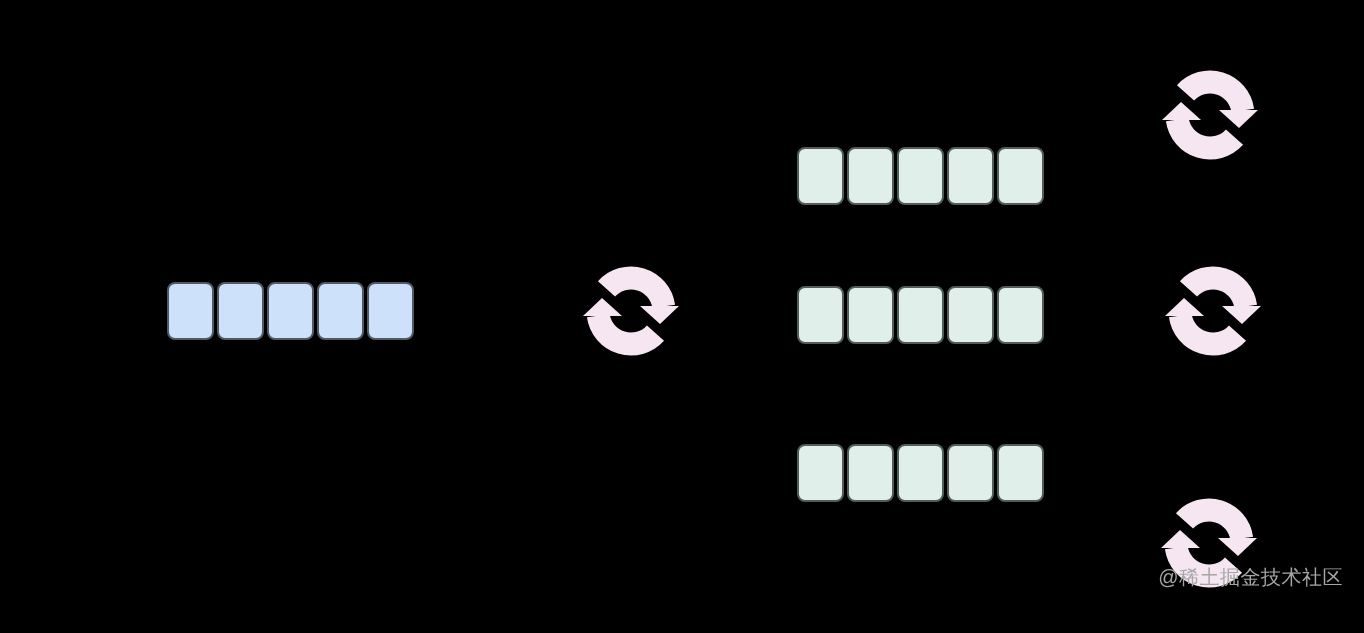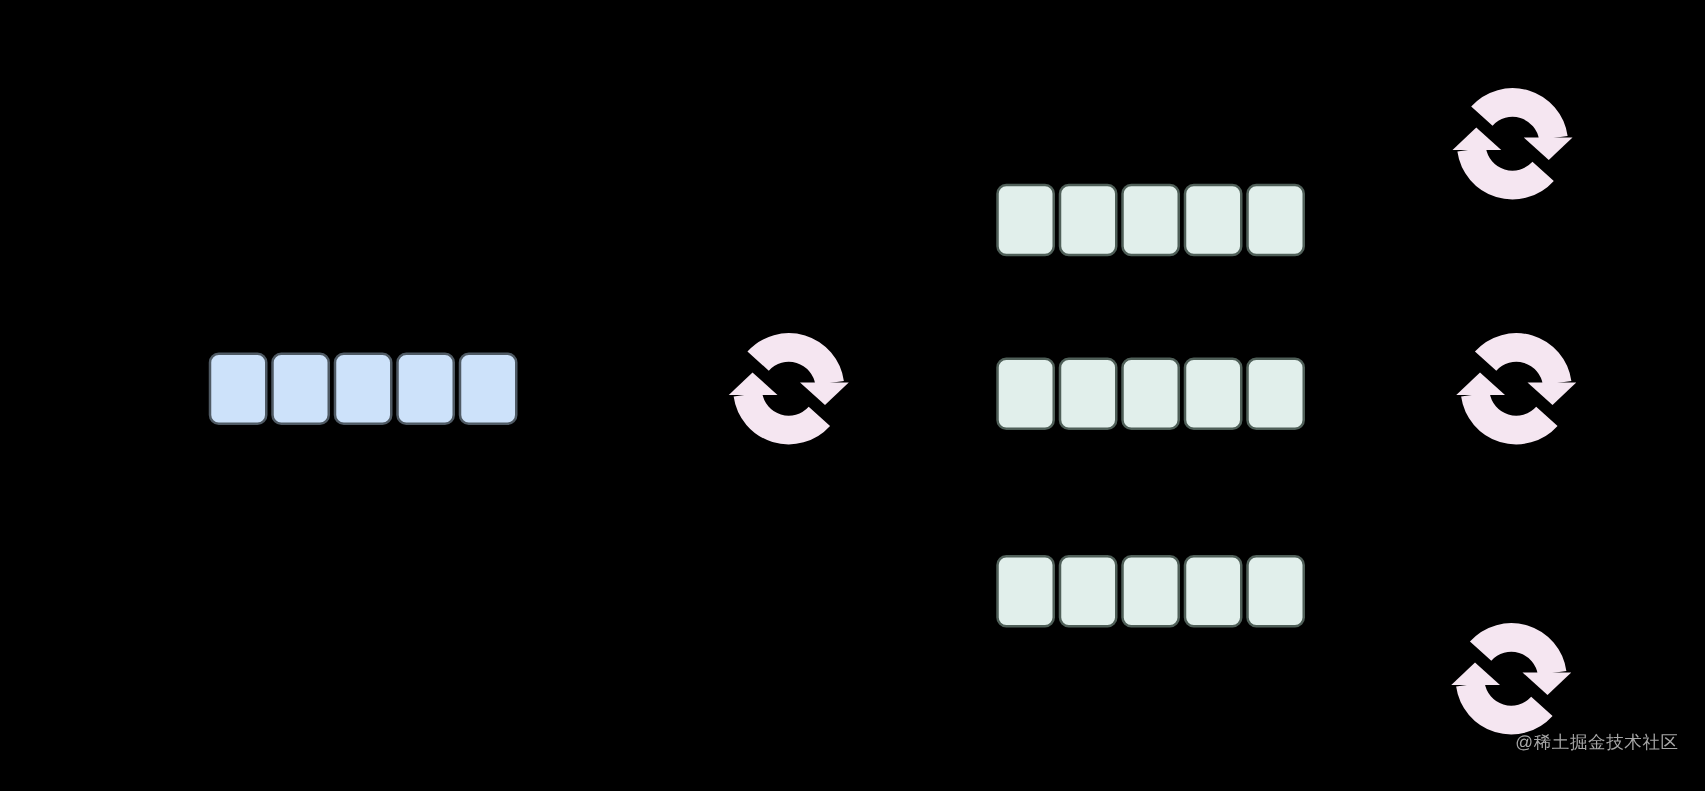--- a/index.html
+++ b/index.html
@@ -45,23 +45,23 @@
 
   .sync-icon {
     position: absolute;
     width: 96px;
     height: 96px;
     overflow: visible;
   }
 
   .watermark {
     position: absolute;
-    top: 583px;
+    top: 567px;
     right: 21px;
-    font-size: 14px;
+    font-size: 20px;
     line-height: 20px;
     letter-spacing: 0.5px;
     color: var(--watermark);
     white-space: nowrap;
   }
 </style>
 </head>
 <body>
 
 <div class="canvas">

